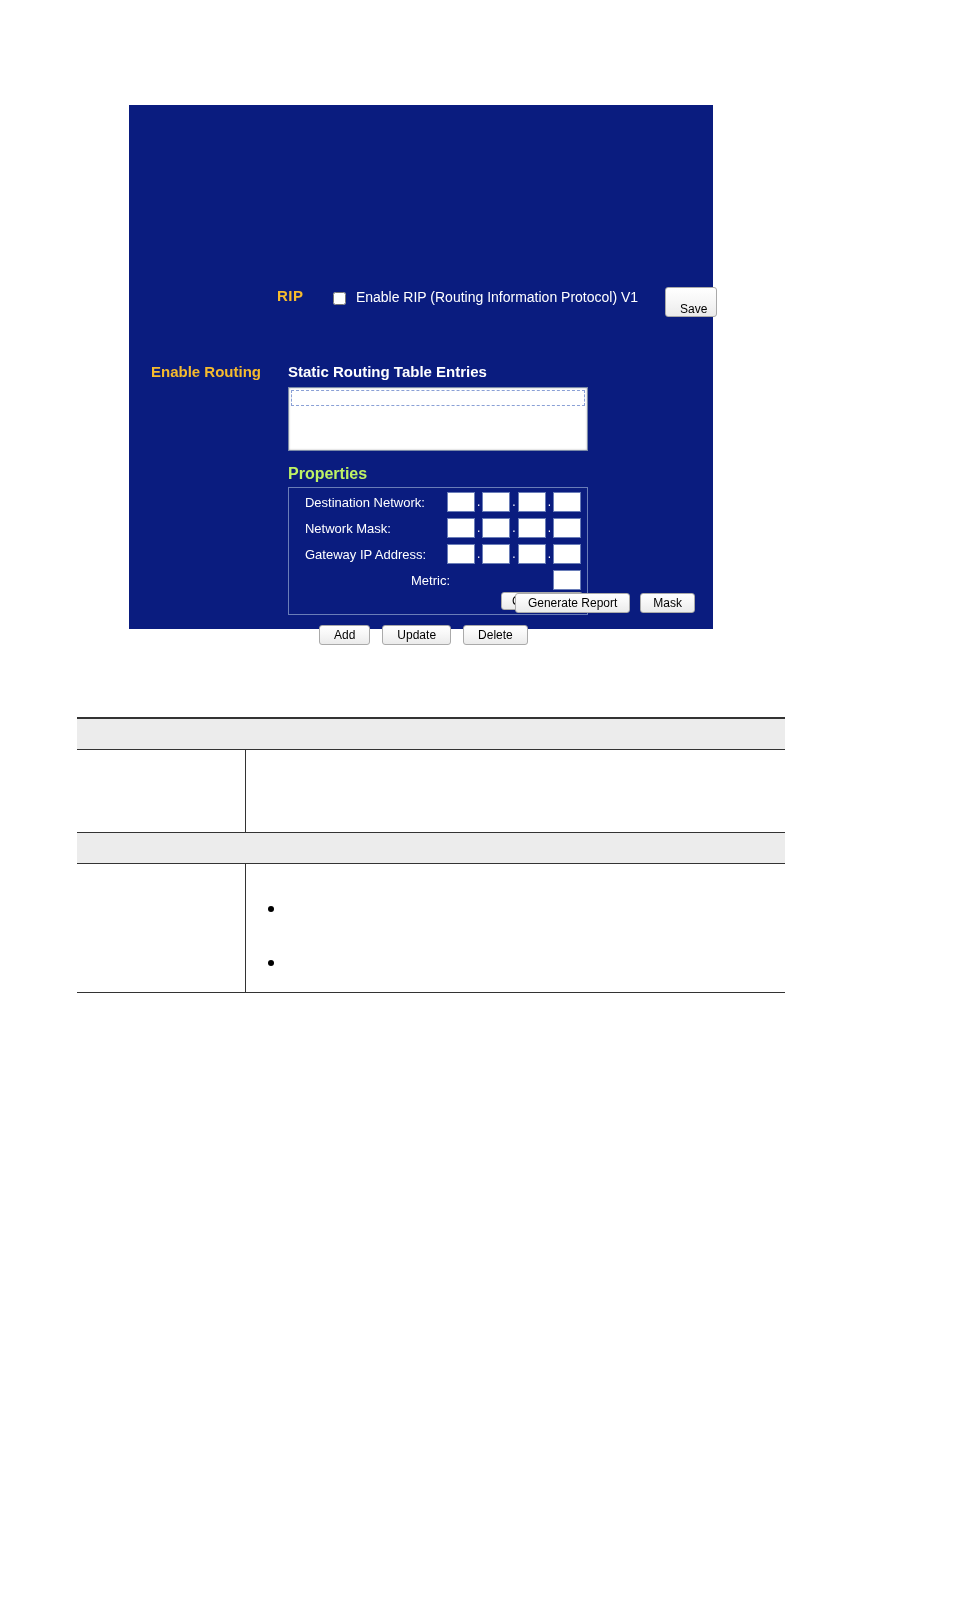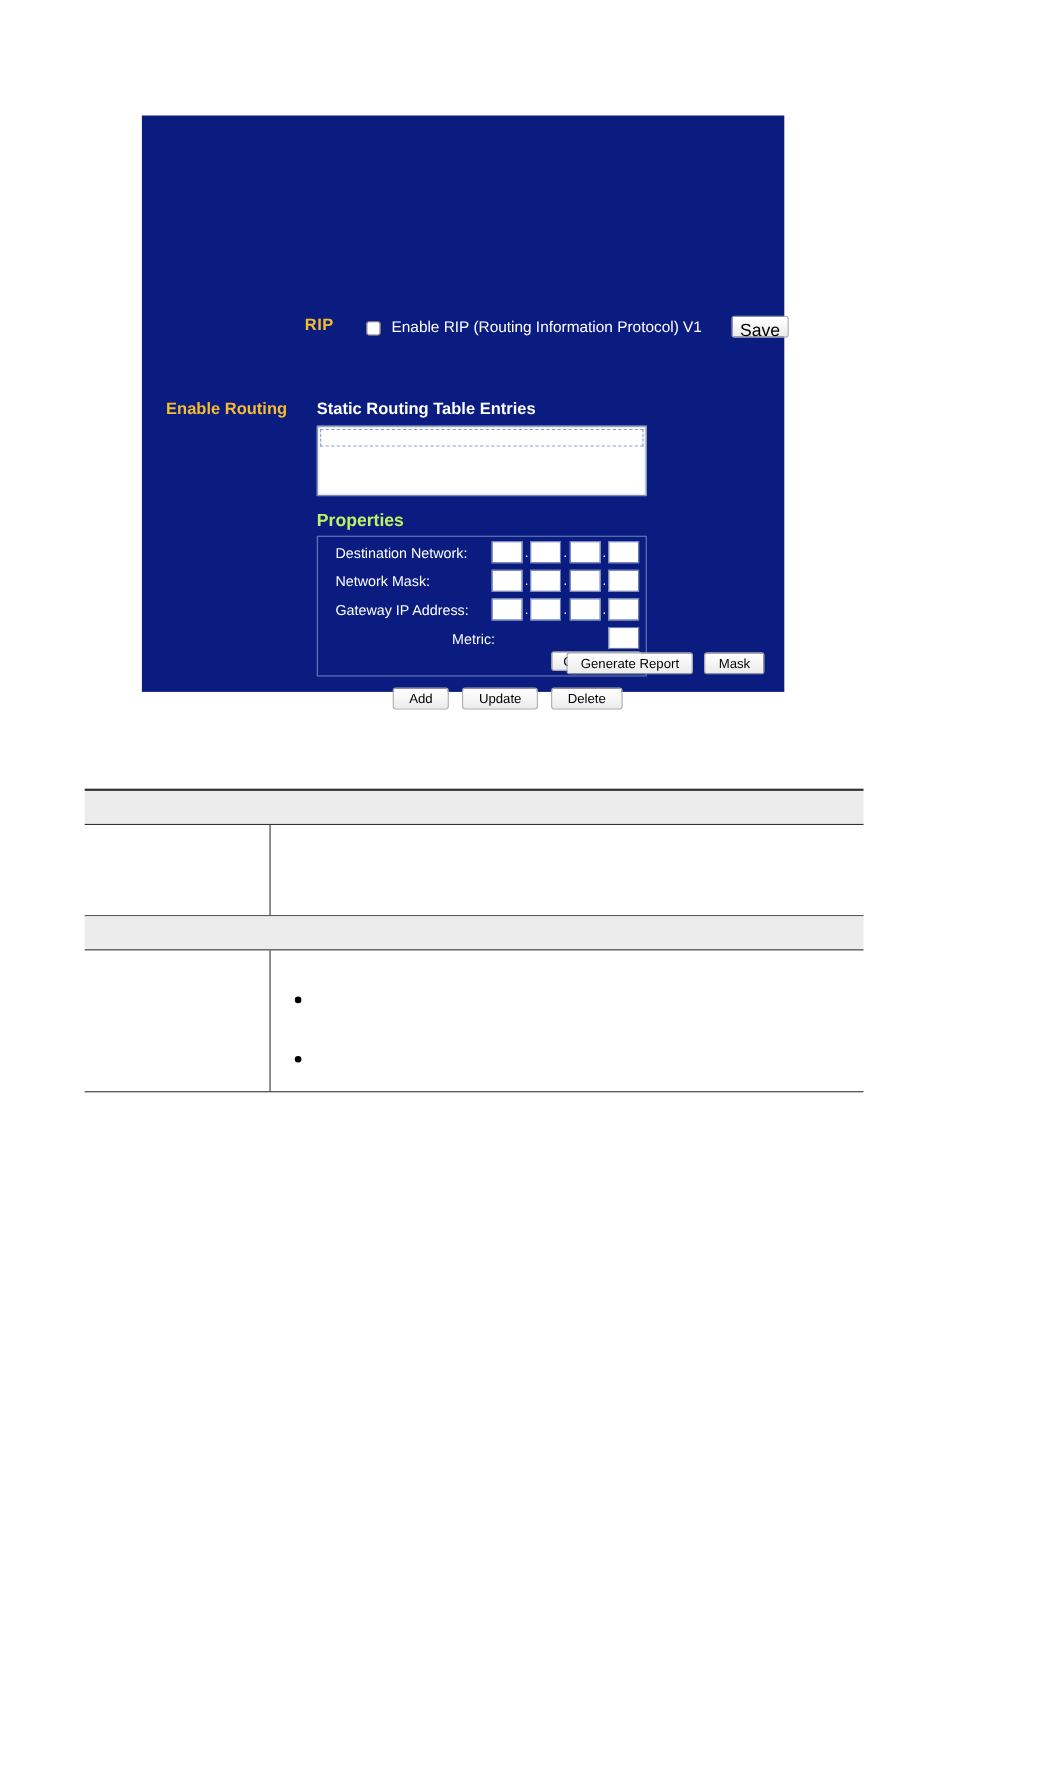--- a/index.html
+++ b/index.html
@@ -69,22 +69,22 @@
   }
   .save-btn {
     position: absolute;
     left: 500px;
     top: 0;
     width: 52px;
     height: 20px;
     background: linear-gradient(#ffffff,#f8f8f8 40%,#ebebeb);
     border: 1px solid #aaa;
     border-radius: 3px;
-    font-size: 16px;
-    padding: 4px;
+    font-size: 12px;
+    padding: 14px;
   }
   .static-routing-label {
     position: absolute;
     left: 22px;
     top: 258px;
     color: #f6bb2e;
     font-weight: bold;
     font-size: 15px;
   }
   .static-table-heading {
@@ -179,21 +179,20 @@
     border-radius: 3px;
     font-size: 12px;
     padding: 0;
   }
   .crud-row {
     position: absolute;
     top: 520px;
     left: 190px;
     display: flex;
     gap: 12px;
-    margin-left: 38px;
   }
   .crud-row button {
     height: 20px;
     background: linear-gradient(#ffffff,#f8f8f8 40%,#ebebeb);
     border: 1px solid #aaa;
     border-radius: 3px;
     font-size: 12px;
     padding: 0 14px;
   }
   .bottom-row {

